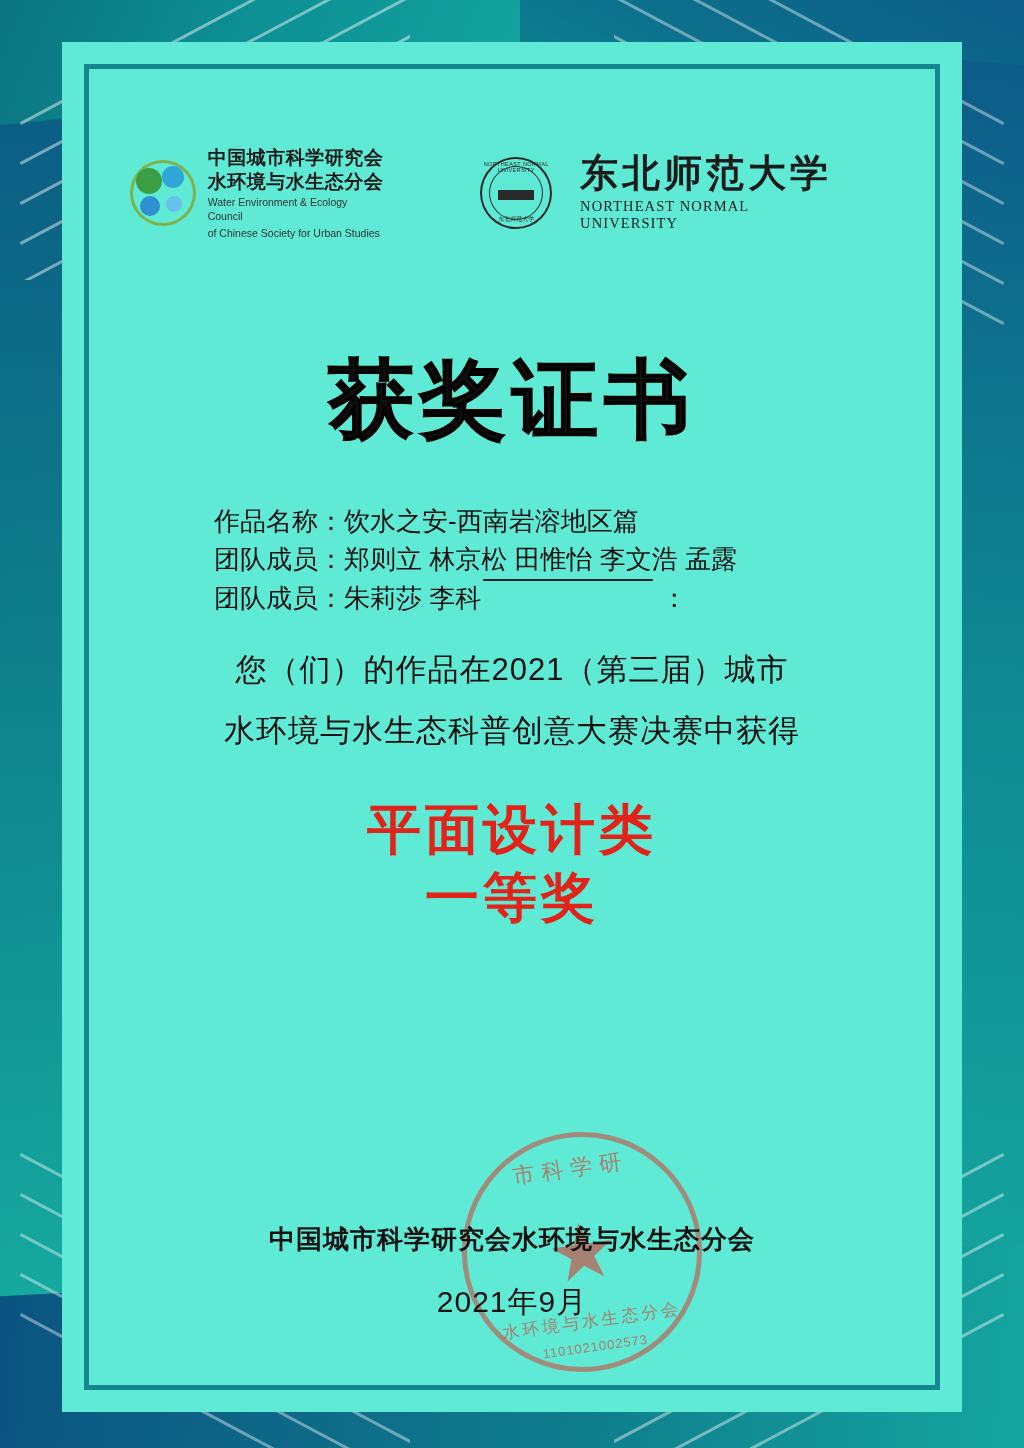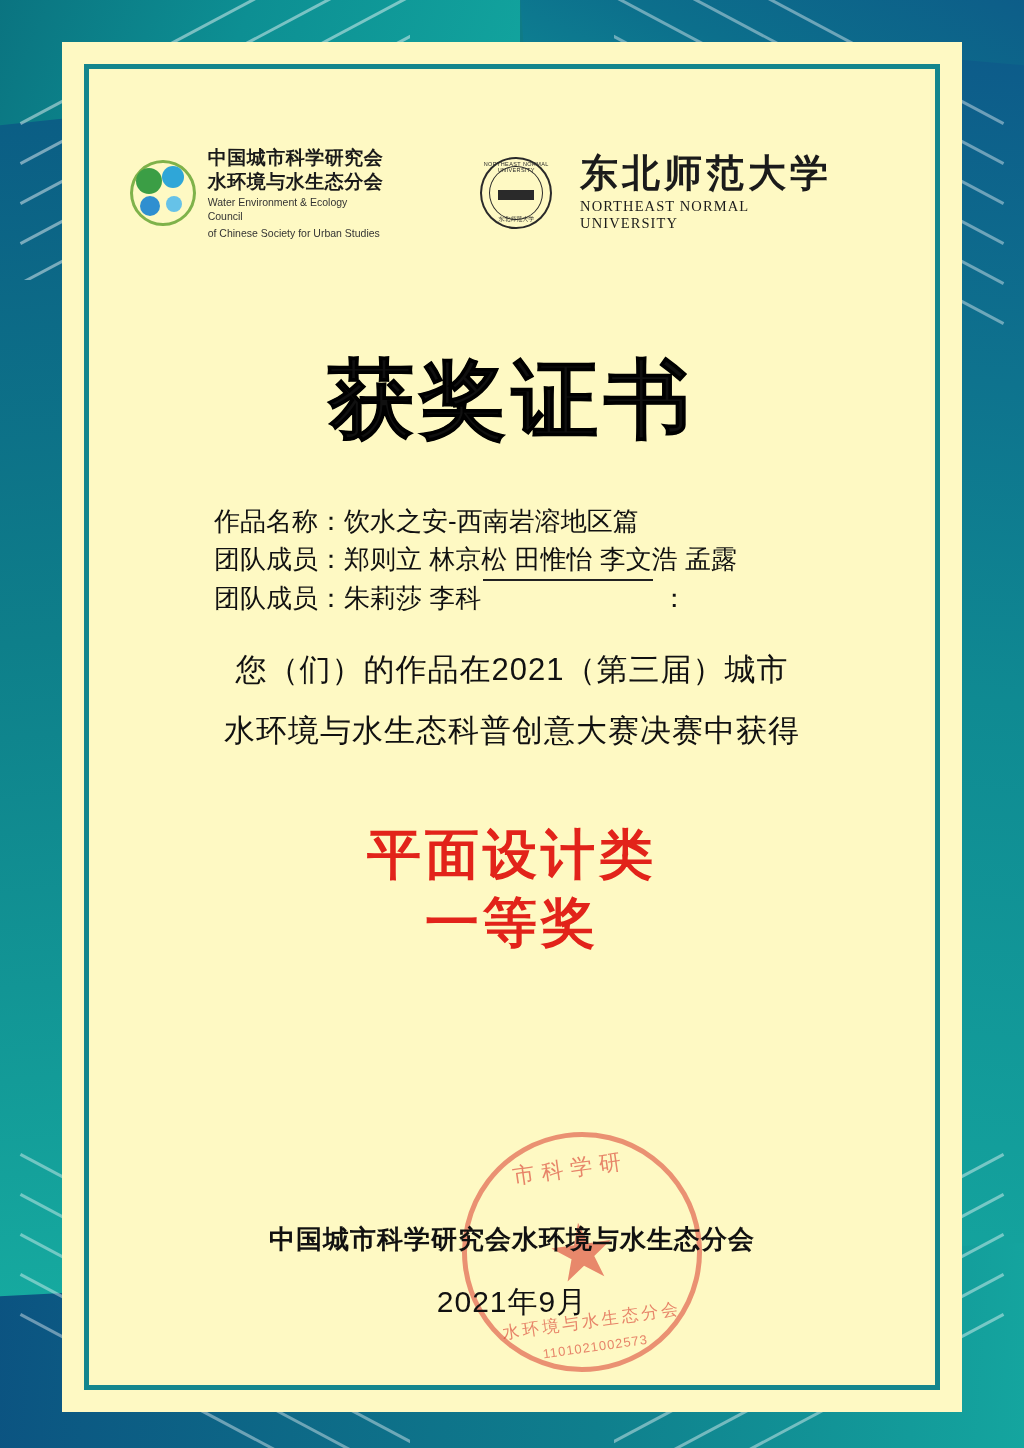--- a/index.html
+++ b/index.html
@@ -68,21 +68,21 @@
   .lines-br { position:absolute; right:-10px; bottom:-10px; width:420px; height:320px; overflow:hidden; }
   .lines-br i { position:absolute; right:0; width:520px; height:3px; background:rgba(255,255,255,0.42); transform:rotate(-28deg); }
 
   
   .card-outer {
     position: absolute;
     left: 62px;
     top: 42px;
     width: 900px;
     height: 1370px;
-    background: #fef9c3;
+    background: #5eead4;
     box-sizing: border-box;
     padding: 18px;
   }
   .card-border {
     position: absolute;
     left: 22px;
     top: 22px;
     right: 22px;
     bottom: 22px;
     border: 5px solid #14868d;
@@ -184,23 +184,22 @@
     letter-spacing: 1px;
   }
 
   
   .award {
     position: absolute;
     left: 0; right: 0;
     top: 755px;
     text-align: center;
     color: #e2231a;
-    font-family: Liberation Mono, monospace;
+    font-family: Liberation Serif, serif;
     font-weight: 900;
-    margin-top: 28px;
   }
   .award-line1 { font-size: 54px; letter-spacing: 4px; line-height: 1.25; }
   .award-line2 { font-size: 54px; letter-spacing: 4px; line-height: 1.25; }
 
   
   .closing {
     position: absolute;
     left: 152px;
     top: 928px;
     font-size: 31px;

